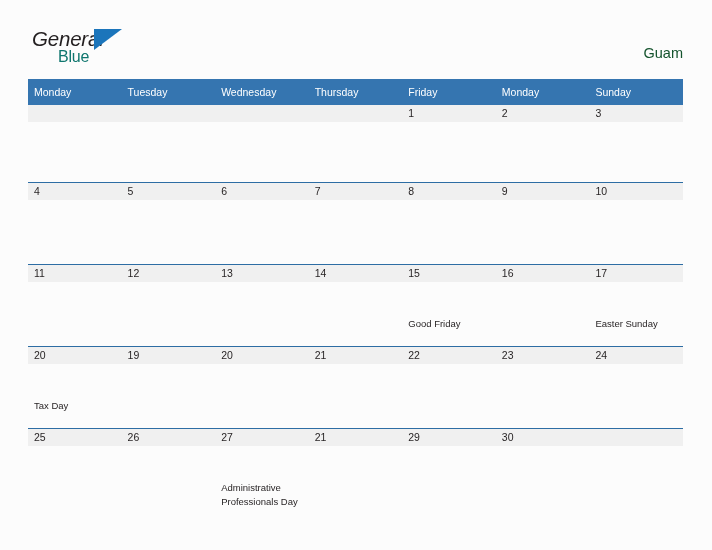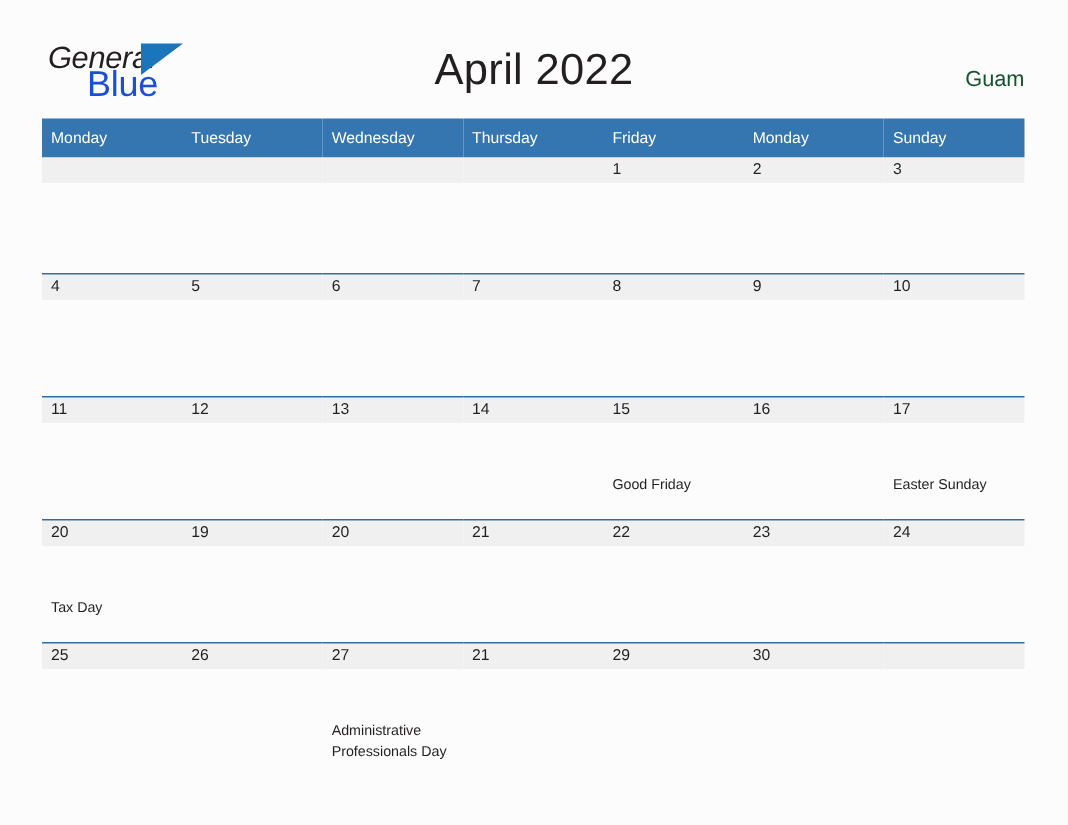--- a/index.html
+++ b/index.html
@@ -37,22 +37,22 @@
     color: #231f20;
     letter-spacing: -0.2px;
     line-height: 22px;
     white-space: nowrap;
     font-style: italic;
   }
   .brand-blue {
     position: absolute;
     left: 26px;
     top: 18px;
-    font-size: 24px;
-    color: #1d4ed8;
+    font-size: 16px;
+    color: #0f766e;
     letter-spacing: -0.2px;
     line-height: 22px;
     white-space: nowrap;
   }
   .brand-flag {
     position: absolute;
     left: 62px;
     top: 1px;
     width: 0;
     height: 0;
@@ -144,21 +144,20 @@
 <body>
 
 <div class="page-header">
 
   <div class="brand-logo">
     <span class="brand-general">General</span>
     <span class="brand-flag"></span>
     <span class="brand-blue">Blue</span>
   </div>
 
-  <h1 class="calendar-title">April 2022</h1>
 
   <div class="location-label">Guam</div>
 
 </div>
 
 <table class="calendar">
   <colgroup>
     <col>
       <col>
       <col>

